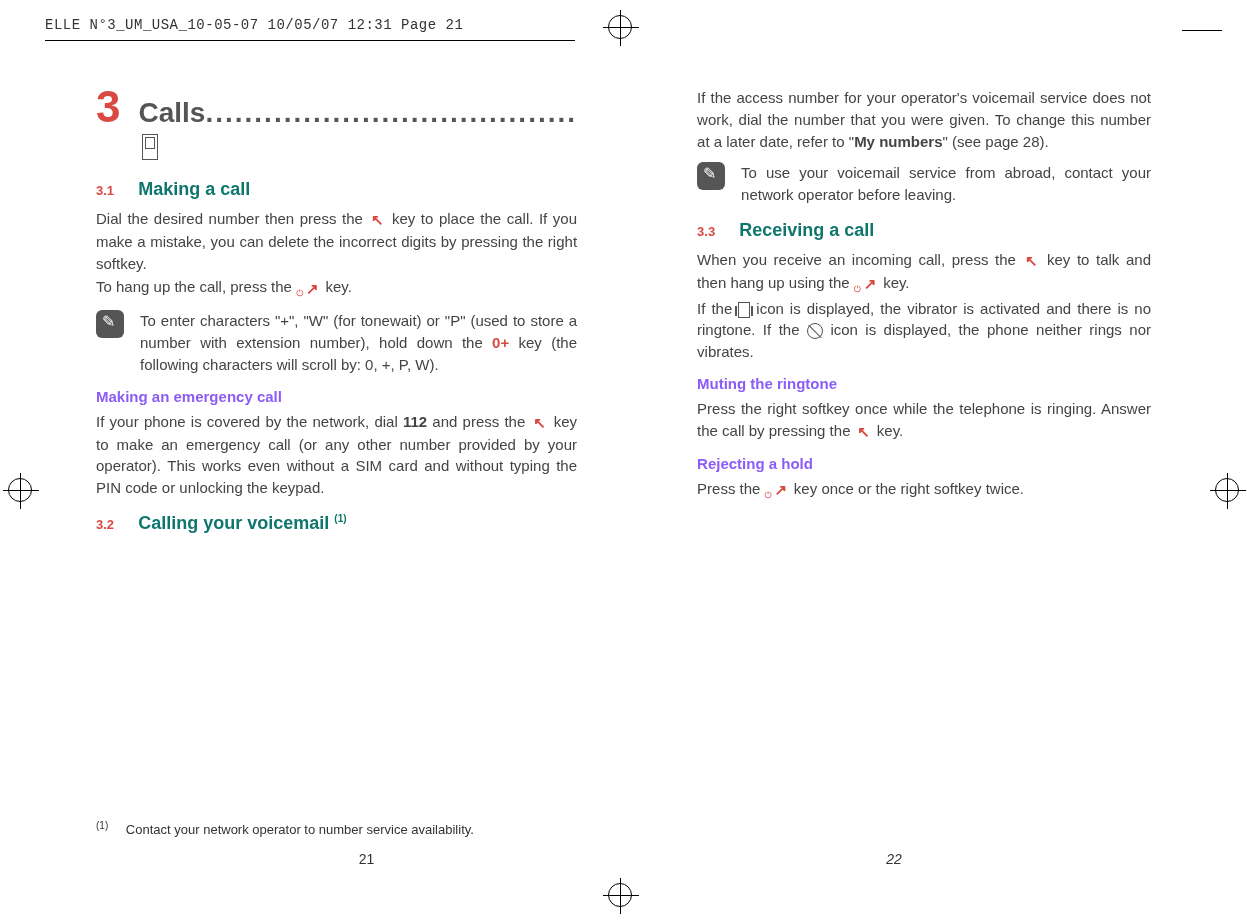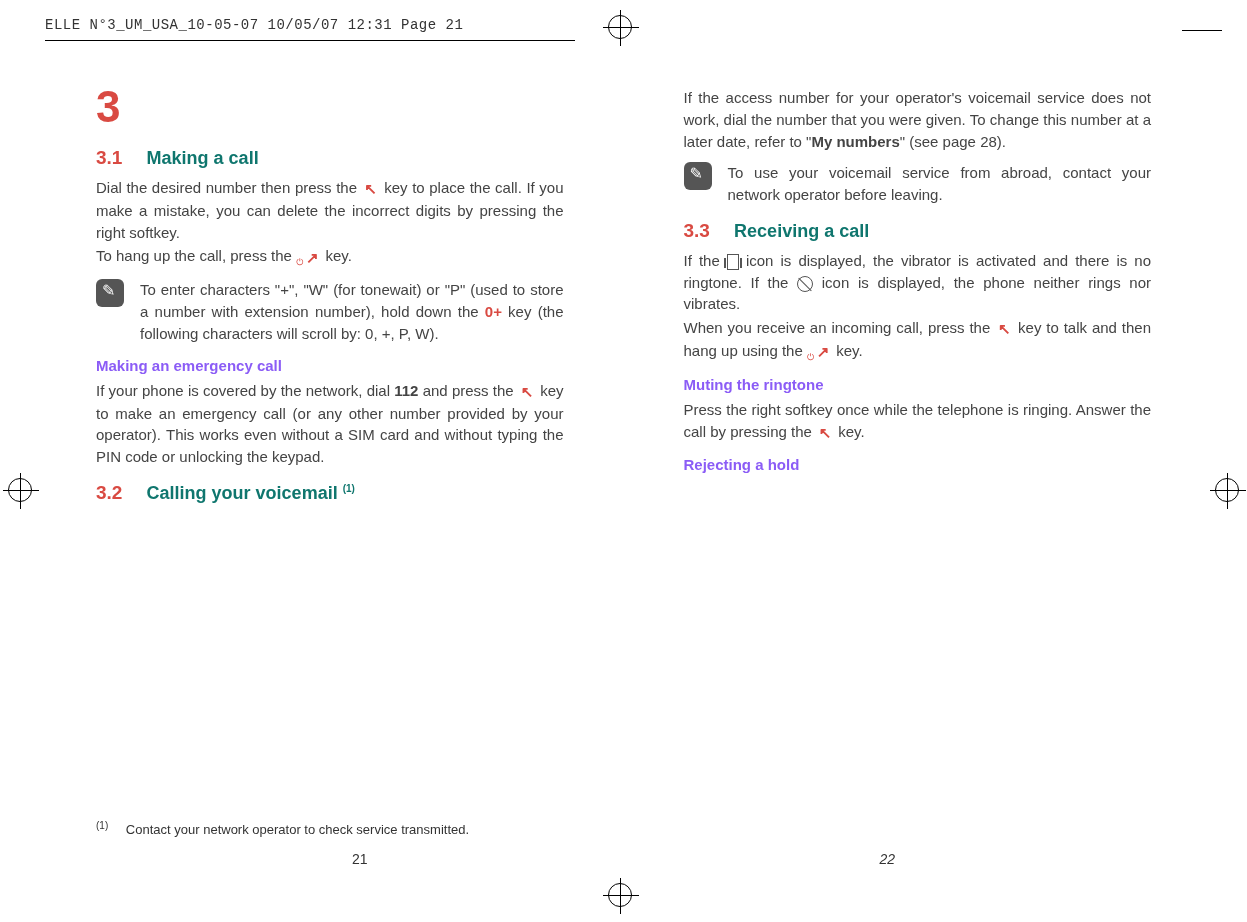--- a/index.html
+++ b/index.html
@@ -84,21 +84,21 @@
     vertical-align: middle;
     position:relative;
     margin-left:4px;
   }
   .phone-icon-box:before{content:"";position:absolute;top:2px;left:2px;right:2px;height:10px;border:1px solid #555;}
 
   .section-head {
     margin: 14px 0 8px 0;
     font-weight: bold;
   }
-  .sec-num { color: #d94a42; margin-right: 20px; font-size:19px;text-align:right;}
+  .sec-num { color: #d94a42; margin-right: 20px; font-size:13px;text-align:right;}
   .sec-title { color: #0f766e; font-size: 18px;}
   .sup { font-size: 10px; vertical-align: super;}
 
   p { margin: 2px 0; line-height: 1.45; color:#444; text-align:justify;}
   b, .bold { font-weight: bold; }
 
   .tip-row { display:flex; align-items:flex-start; margin:10px 0;}
   .tip-icon {
     width:28px; height:28px; border-radius:6px; background:#555; flex-shrink:0;
     margin-right:16px; position:relative;
@@ -139,20 +139,23 @@
 <div class="crop-target-bot"></div>
 <div class="crop-target-left"></div>
 <div class="crop-target-right"></div>
 
 <div class="spread">
 
   <div class="col col-left">
 
     <div class="chapter-title">
       <span class="chapter-num">3</span>
+      <span class="chapter-text">
+        <span>Calls</span><span class="dot-leader">......................................</span><span class="phone-icon-box"></span>
+      </span>
     </div>
 
     <div class="section-head">
       <span class="sec-num">3.1</span>
       <span class="sec-title">Making a call</span>
     </div>
 
     <p>
       <span>Dial the desired number then press the </span><span class="key-icon call-key">↖</span><span> key to place the call. If you make a mistake, you can delete the incorrect digits by pressing the right softkey.</span>
     </p>
@@ -177,21 +180,21 @@
     <div class="section-head">
       <span class="sec-num">3.2</span>
       <span class="sec-title">
         <span>Calling your voicemail </span><span class="sup">(1)</span>
       </span>
     </div>
 
 
     <div class="footnote-area">
       <span class="sup">(1)</span>
-      <span>Contact your network operator to check service transmitted.</span>
+      <span>Contact your network operator to number service availability.</span>
     </div>
     <div class="page-num">21</div>
   </div>
 
   <div class="col col-right">
 
     <p>
       <span>If the access number for your operator's voicemail service does not work, dial the number that you were given. To change this number at a later date, refer to "</span><b>My numbers</b><span>" (see page 28).</span>
     </p>
 
@@ -199,30 +202,33 @@
       <div class="tip-icon"></div>
       <p>To use your voicemail service from abroad, contact your network operator before leaving.</p>
     </div>
 
     <div class="section-head">
       <span class="sec-num">3.3</span>
       <span class="sec-title">Receiving a call</span>
     </div>
 
     <p>
+      <span>When you receive an incoming call, press the </span><span class="key-icon call-key">↖</span><span> key to talk and then hang up using the </span><span class="pwr">⏻</span><span class="key-icon endcall-key">↗</span><span> key.</span>
+    </p>
+
+    <p>
       <span>If the </span><span class="vib-icon"></span><span> icon is displayed, the vibrator is activated and there is no ringtone. If the </span><span class="mute-icon"></span><span> icon is displayed, the phone neither rings nor vibrates.</span>
     </p>
 
-    <p>
-      <span>When you receive an incoming call, press the </span><span class="key-icon call-key">↖</span><span> key to talk and then hang up using the </span><span class="pwr">⏻</span><span class="key-icon endcall-key">↗</span><span> key.</span>
-    </p>
-
 
     <div class="subhead">Muting the ringtone</div>
     <p>
       <span>Press the right softkey once while the telephone is ringing. Answer the call by pressing the </span><span class="key-icon call-key">↖</span><span> key.</span>
     </p>
 
     <div class="subhead">Rejecting a hold</div>
+    <p>
+      <span>Press the </span><span class="pwr">⏻</span><span class="key-icon endcall-key">↗</span><span> key once or the right softkey twice.</span>
+    </p>
 
     <div class="page-num">22</div>
   </div>
 </div>
 
 </body></html>

